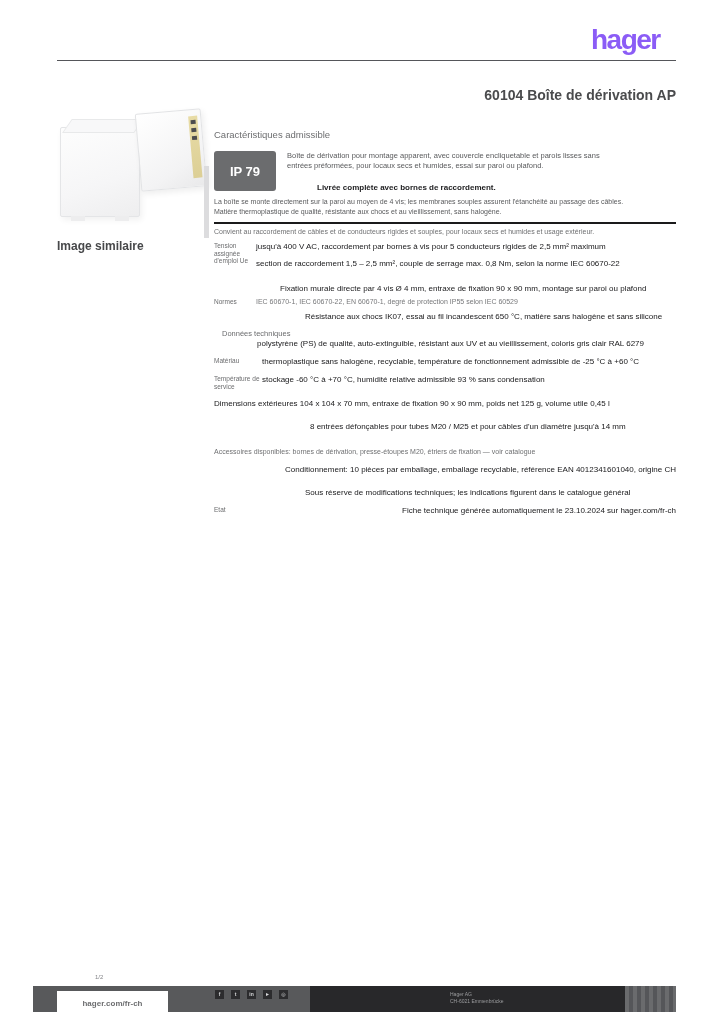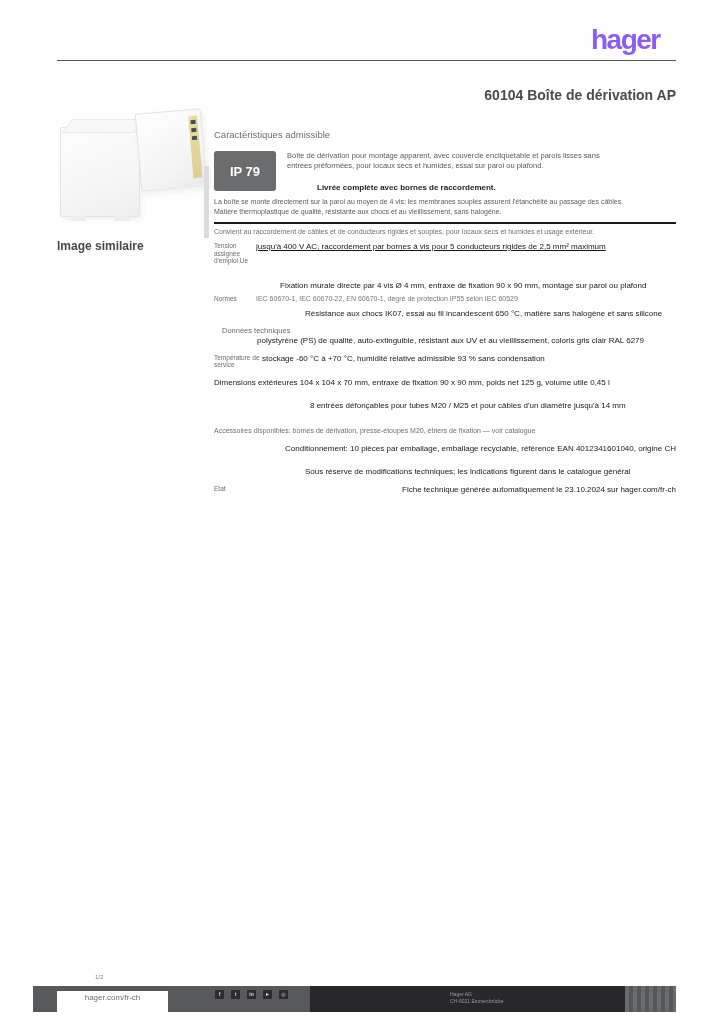--- a/index.html
+++ b/index.html
@@ -38,41 +38,41 @@
   .d-bold{margin-top:12px;font-size:8px;font-weight:bold;color:#1d1d1f;line-height:9px;padding-left:30px;}
   .d-full{margin-top:6px;font-size:7px;color:#595a5c;line-height:8px;}
   .d-full2{margin-top:2px;font-size:7px;color:#595a5c;line-height:8px;}
   .rule{margin-top:6px;height:2px;background:#1a1a1b;}
 
   .gray-line{font-size:7px;color:#6f7072;line-height:8px;}
   .row{display:flex;}
   .lbl{width:42px;flex:none;font-size:6.5px;color:#6b6c6e;line-height:7.5px;}
   .val{font-size:8px;color:#18181a;line-height:9px;}
   .valcol{width:420px;}
-  .vgap{margin-bottom:8px;text-decoration:underline;}
+  .vgap{margin-bottom:8px;}
   .grayval{font-size:7px;color:#77787a;line-height:8px;}
   .sec-h{font-size:7.5px;color:#6b6c6e;line-height:8px;margin-left:8px;}
   .right{text-align:right;}
 
   .mt4{margin-top:4px}.mt5{margin-top:5px}.mt6{margin-top:6px}.mt9{margin-top:9px}
   .mt14{margin-top:14px}.mt16{margin-top:16px}.mt17{margin-top:17px}
   .ind43{margin-left:43px}.ind50{margin-left:50px}.ind66{margin-left:66px}
   .ind91{margin-left:91px}.ind96{margin-left:96px}
   .lbl48{width:48px;flex:none;font-size:6.5px;color:#6b6c6e;line-height:7.5px;}
 
   
   .f-note{position:absolute;left:95px;top:974px;font-size:6px;color:#85868a;}
   .f-bar{position:absolute;left:33px;top:986px;width:643px;height:26px;}
   .f-left{position:absolute;left:0;top:0;width:277px;height:26px;background:#58595b;}
   .f-dark{position:absolute;left:277px;top:0;width:315px;height:26px;background:#28282a;}
   .f-qr{position:absolute;left:592px;top:0;width:51px;height:26px;background:#5d5e60;
         background-image:repeating-linear-gradient(90deg,#6a6b6d 0 4px,#555659 4px 8px),
                           repeating-linear-gradient(0deg,rgba(255,255,255,.08) 0 3px,rgba(0,0,0,.08) 3px 6px);}
   .f-web{position:absolute;left:24px;top:5px;width:111px;height:27px;background:#ffffff;
-         font-size:8px;color:#6d6e70;line-height:10px;padding-top:2px;box-sizing:border-box;text-align:center;}
+         font-size:8px;color:#6d6e70;line-height:10px;padding-top:8px;box-sizing:border-box;text-align:center;font-weight:bold;}
   .f-icons{position:absolute;left:182px;top:4px;display:flex;}
   .f-ic{width:9px;height:9px;background:#2c2c2e;color:#d7d8da;font-size:5px;line-height:9px;
         text-align:center;margin-right:7px;font-weight:bold;}
   .f-addr{position:absolute;left:417px;top:5px;font-size:5px;color:#9b9c9e;line-height:6.5px;}
 </style>
 </head>
 <body>
 
 <div class="page">
 
@@ -112,35 +112,40 @@
     <div class="d-full2">Matière thermoplastique de qualité, résistante aux chocs et au vieillissement, sans halogène.</div>
 
     <div class="rule"></div>
 
     <div class="gray-line mt4">Convient au raccordement de câbles et de conducteurs rigides et souples, pour locaux secs et humides et usage extérieur.</div>
 
     <div class="row mt6">
       <div class="lbl">Tension assignée d'emploi Ue</div>
       <div class="valcol">
         <div class="val vgap">jusqu'à 400 V AC, raccordement par bornes à vis pour 5 conducteurs rigides de 2,5 mm² maximum</div>
+        <div class="val">section de raccordement 1,5 – 2,5 mm², couple de serrage max. 0,8 Nm, selon la norme IEC 60670-22</div>
       </div>
     </div>
 
     <div class="val mt16 ind66">Fixation murale directe par 4 vis Ø 4 mm, entraxe de fixation 90 x 90 mm, montage sur paroi ou plafond</div>
 
     <div class="row mt5">
       <div class="lbl">Normes</div>
       <div class="grayval">IEC 60670-1, IEC 60670-22, EN 60670-1, degré de protection IP55 selon IEC 60529</div>
     </div>
 
     <div class="val mt6 ind91">Résistance aux chocs IK07, essai au fil incandescent 650 °C, matière sans halogène et sans silicone</div>
 
     <div class="sec-h mt9">Données techniques</div>
     <div class="val ind43" style="margin-top:1px">polystyrène (PS) de qualité, auto-extinguible, résistant aux UV et au vieillissement, coloris gris clair RAL 6279</div>
 
+    <div class="row mt9">
+      <div class="lbl48">Matériau</div>
+      <div class="val">thermoplastique sans halogène, recyclable, température de fonctionnement admissible de -25 °C à +60 °C</div>
+    </div>
     <div class="row mt9">
       <div class="lbl48">Température de service</div>
       <div class="val">stockage -60 °C à +70 °C, humidité relative admissible 93 % sans condensation</div>
     </div>
     <div class="val mt9">Dimensions extérieures 104 x 104 x 70 mm, entraxe de fixation 90 x 90 mm, poids net 125 g, volume utile 0,45 l</div>
     <div class="val mt14 ind96">8 entrées défonçables pour tubes M20 / M25 et pour câbles d'un diamètre jusqu'à 14 mm</div>
 
     <div class="gray-line mt17" style="width:385px">Accessoires disponibles: bornes de dérivation, presse-étoupes M20, étriers de fixation — voir catalogue</div>
     <div class="val mt9 ind50 right">Conditionnement: 10 pièces par emballage, emballage recyclable, référence EAN 4012341601040, origine CH</div>
     <div class="val mt14 ind91">Sous réserve de modifications techniques; les indications figurent dans le catalogue général</div>

